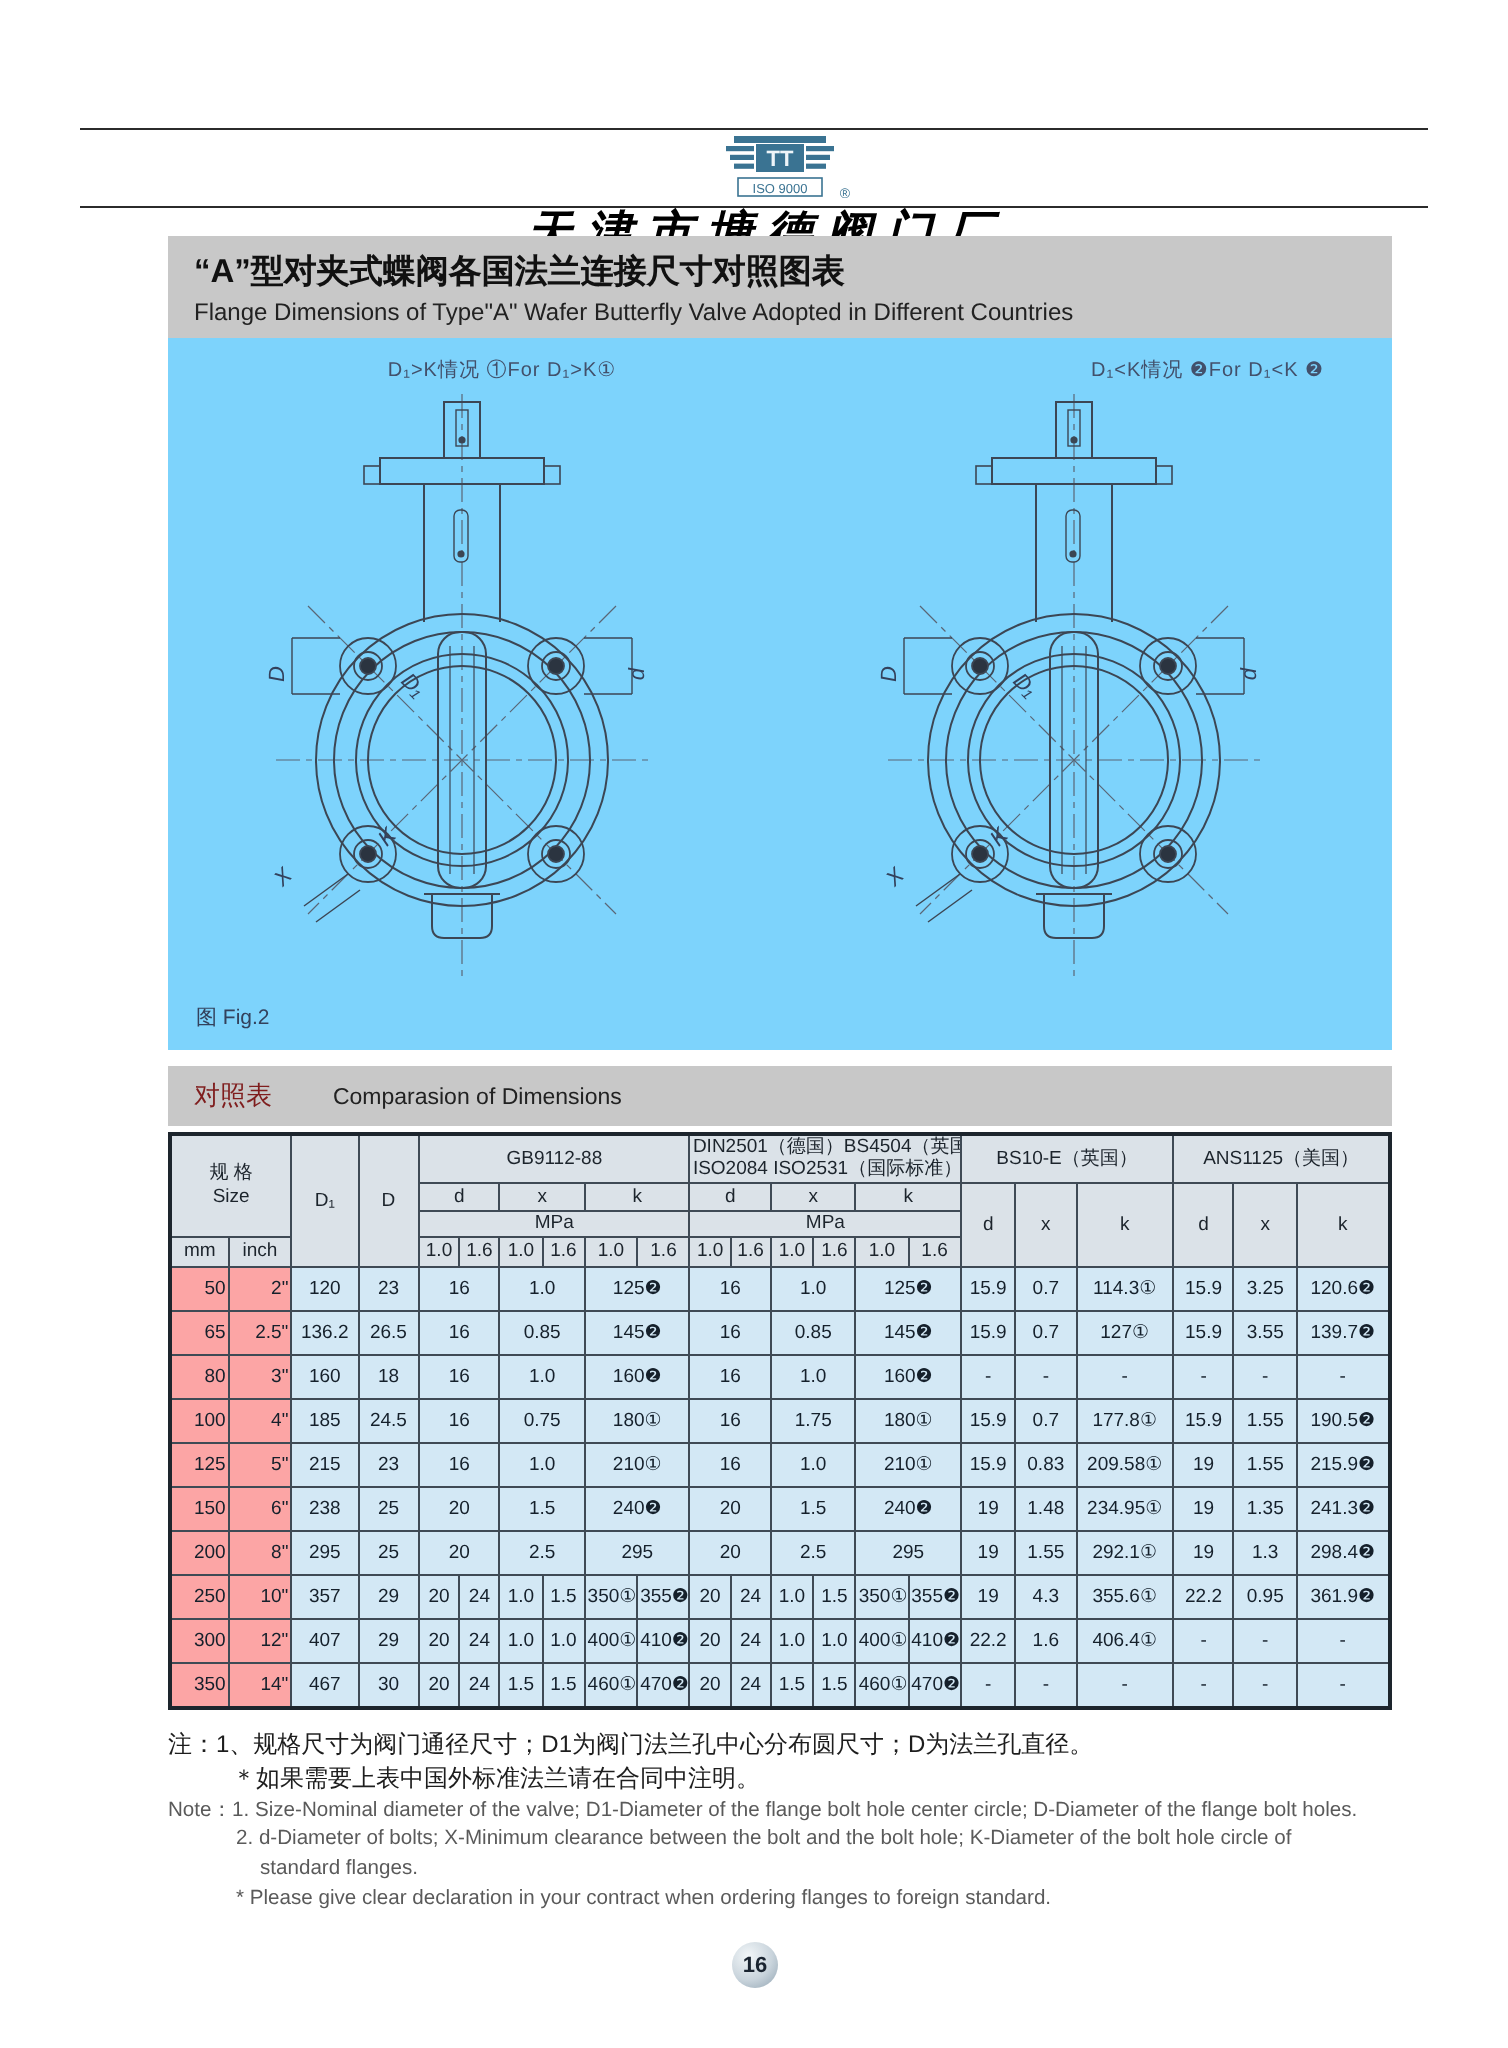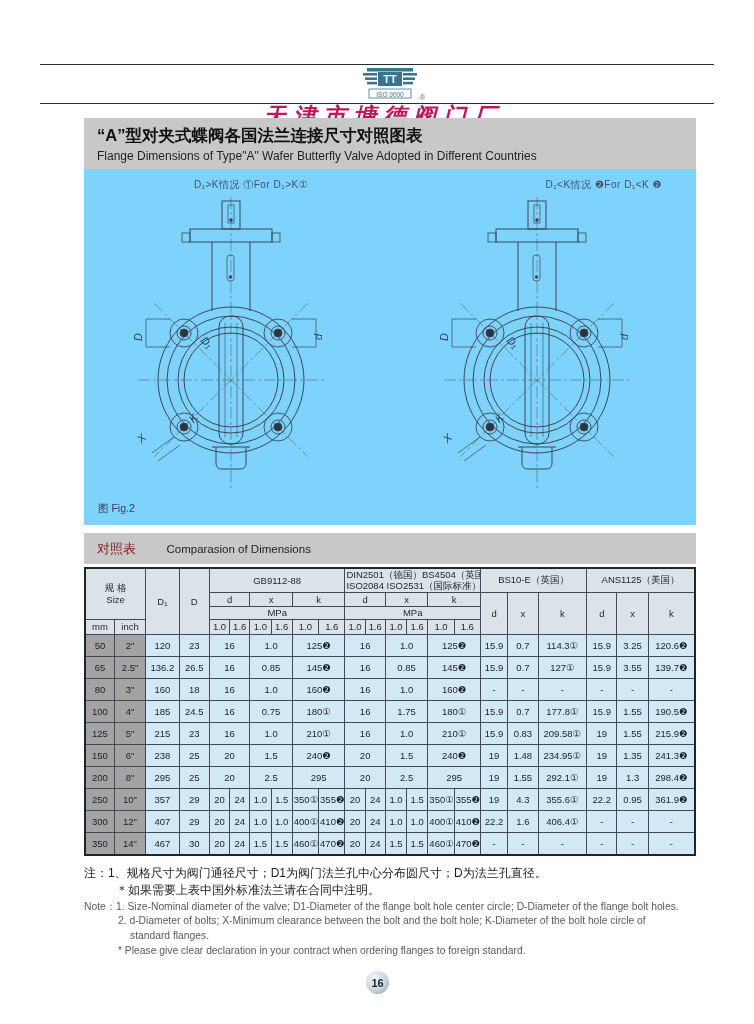--- a/index.html
+++ b/index.html
@@ -1,21 +1,21 @@
 <!DOCTYPE html>
 <html><head>
 <meta charset="utf-8">
 <style>
   html,body{margin:0;padding:0;}
   body{width:754px;height:1024px;background:#fff;font-family:"Liberation Sans",sans-serif;color:#222;position:relative;overflow:hidden;}
 
   
   .masthead{position:absolute;top:64px;left:40px;width:674px;border-top:1.5px solid #2b2b2b;border-bottom:1.5px solid #2b2b2b;display:flex;align-items:center;padding:2px 0;height:34px;flex-direction:column;}
   .logo{margin-left:32px;display:flex;align-items:flex-end;}
-  .company-cn{margin-left:12px;font-family:"Liberation Serif",serif;font-weight:bold;font-style:italic;font-size:23px;letter-spacing:7px;color:#be185d;white-space:nowrap;}
+  .company-cn{margin-left:12px;font-family:"Liberation Serif",serif;font-weight:bold;font-style:italic;font-size:23px;letter-spacing:7px;color:#000000;white-space:nowrap;}
   .company-en{margin-left:10px;font-family:"Liberation Serif",serif;font-weight:normal;font-size:16px;letter-spacing:1.5px;word-spacing:10px;color:#14142a;white-space:nowrap;}
 
   
   .content{position:absolute;top:118px;left:84px;width:612px;}
 
   .title-band{background:#c8c8c8;padding:7px 13px 6px 13px;}
   .title-cn{font-size:16.5px;font-weight:bold;color:#111;}
   .title-en{font-size:12px;color:#222;margin-top:2px;}
 
   .figure-panel{background:#7dd3fc;height:356px;position:relative;}
@@ -29,21 +29,21 @@
 
   .section-band{background:#c8c8c8;margin-top:8px;padding:6px 13px;}
   .section-cn{font-size:13px;font-weight:normal;color:#7f1d1d;}
   .section-en{font-size:11.5px;color:#222;margin-left:26px;}
 
   
   table.cmp{border-collapse:collapse;width:612px;margin-top:3px;table-layout:fixed;border:2px solid #1d252d;}
   table.cmp th,table.cmp td{border:1px solid #3f4a55;text-align:center;vertical-align:middle;font-weight:normal;padding:0 1px;overflow:hidden;white-space:nowrap;}
   table.cmp th{background:#dbe2e8;font-size:9.5px;color:#1c242c;}
   table.cmp td{background:#d3e8f5;font-size:9.5px;height:21px;color:#15202b;}
-  table.cmp td.rowhead{background:#a3a3a3;}
+  table.cmp td.rowhead{background:#fca5a5;text-align:right;}
   th.sizehead{background:#c8cdd1;font-size:10px;line-height:1.25;}
   th.gbhead{font-size:12px;font-weight:bold;}
   th.dinhead{font-size:7.5px;line-height:1.2;}
   th.stdhead{font-size:9px;}
   th.mpa{font-size:8.5px;height:12px;}
   th.pr{font-size:8.5px;height:13px;}
   th.dxk{font-size:9.5px;height:13px;}
   th.mmih{background:#c8cdd1;font-size:9px;height:14px;margin-left:36px;}
   th.d1h{font-size:10.5px;}
 

